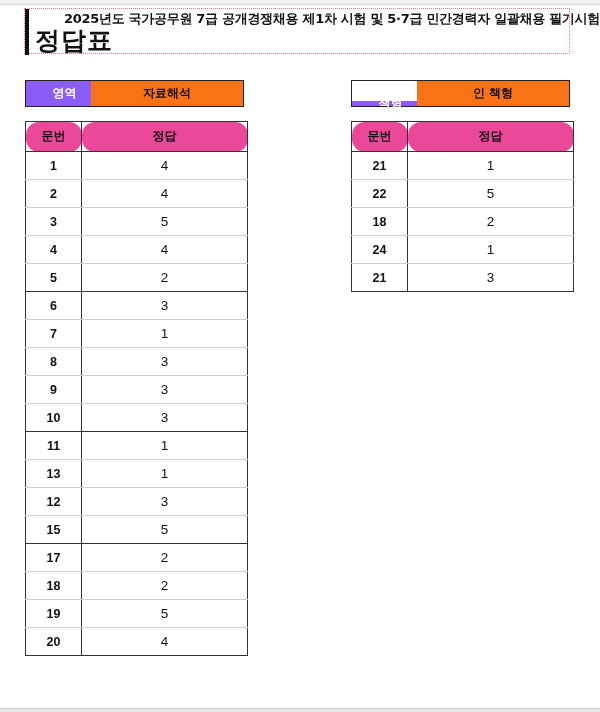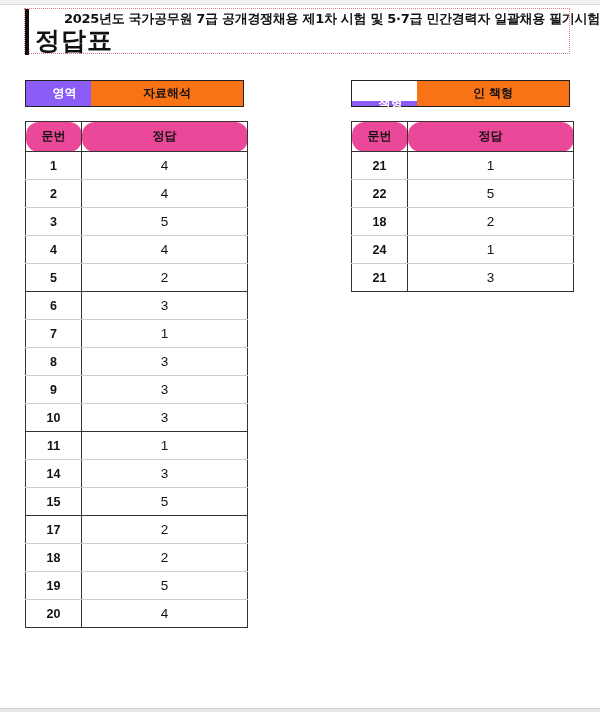--- a/index.html
+++ b/index.html
@@ -125,21 +125,25 @@
       </tr>
       <tr class="group-end">
         <td class="c1 num">10</td>
         <td class="c2 val">3</td>
       </tr>
       <tr>
         <td class="c1 num">11</td>
         <td class="c2 val">1</td>
       </tr>
       <tr>
-        <td class="c1 num">14</td>
+        <td class="c1 num">13</td>
+        <td class="c2 val">1</td>
+      </tr>
+      <tr>
+        <td class="c1 num">12</td>
         <td class="c2 val">3</td>
       </tr>
       <tr class="group-end">
         <td class="c1 num">15</td>
         <td class="c2 val">5</td>
       </tr>
       <tr>
         <td class="c1 num">17</td>
         <td class="c2 val">2</td>
       </tr>

